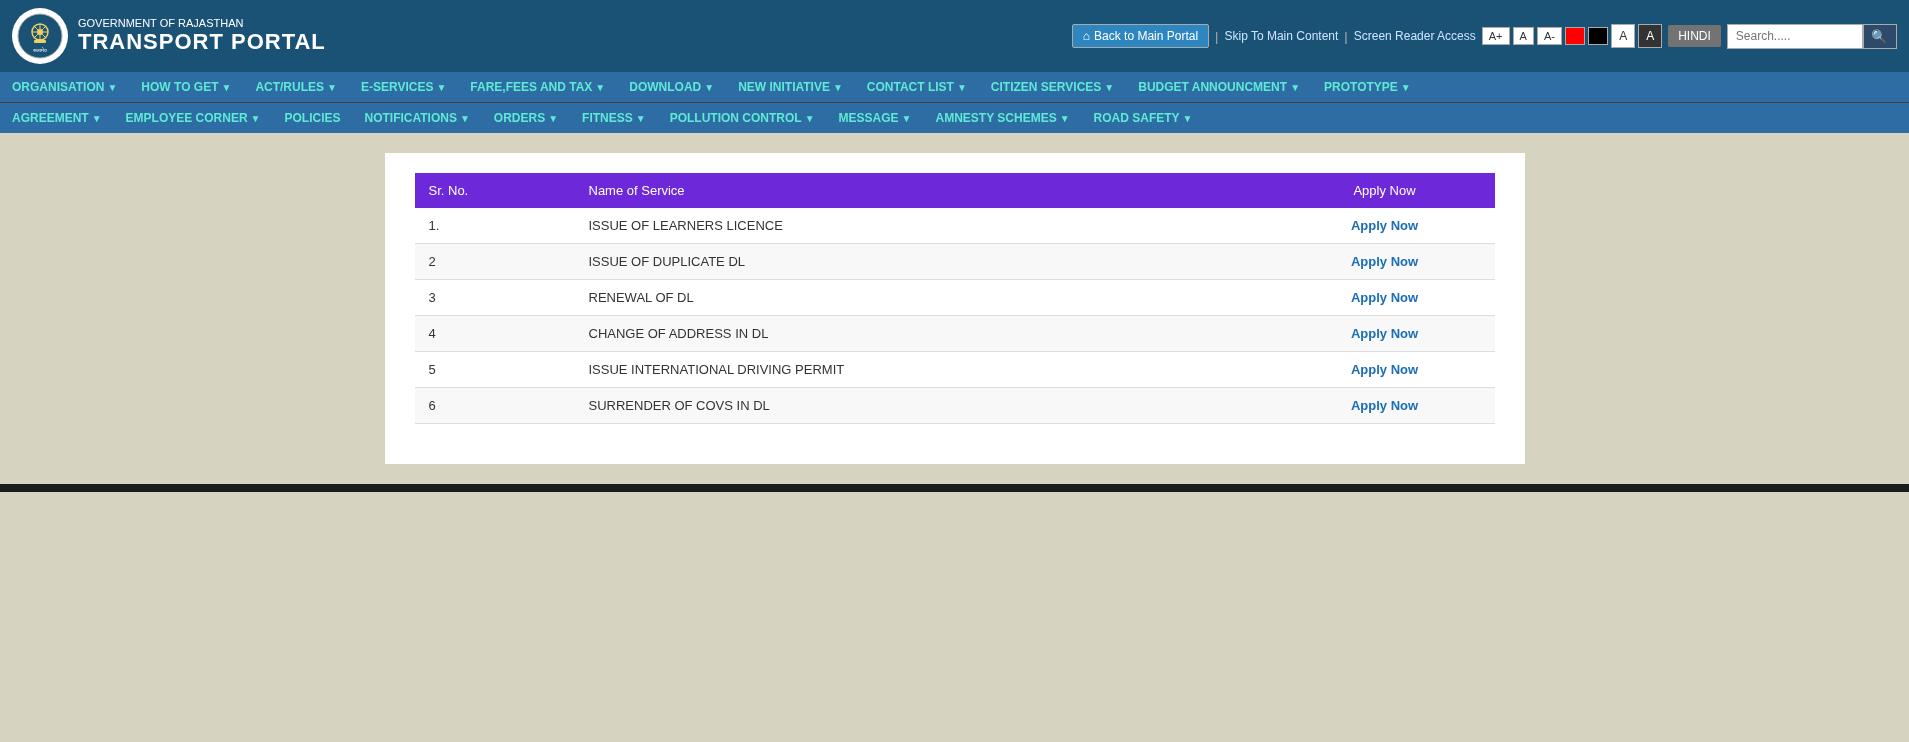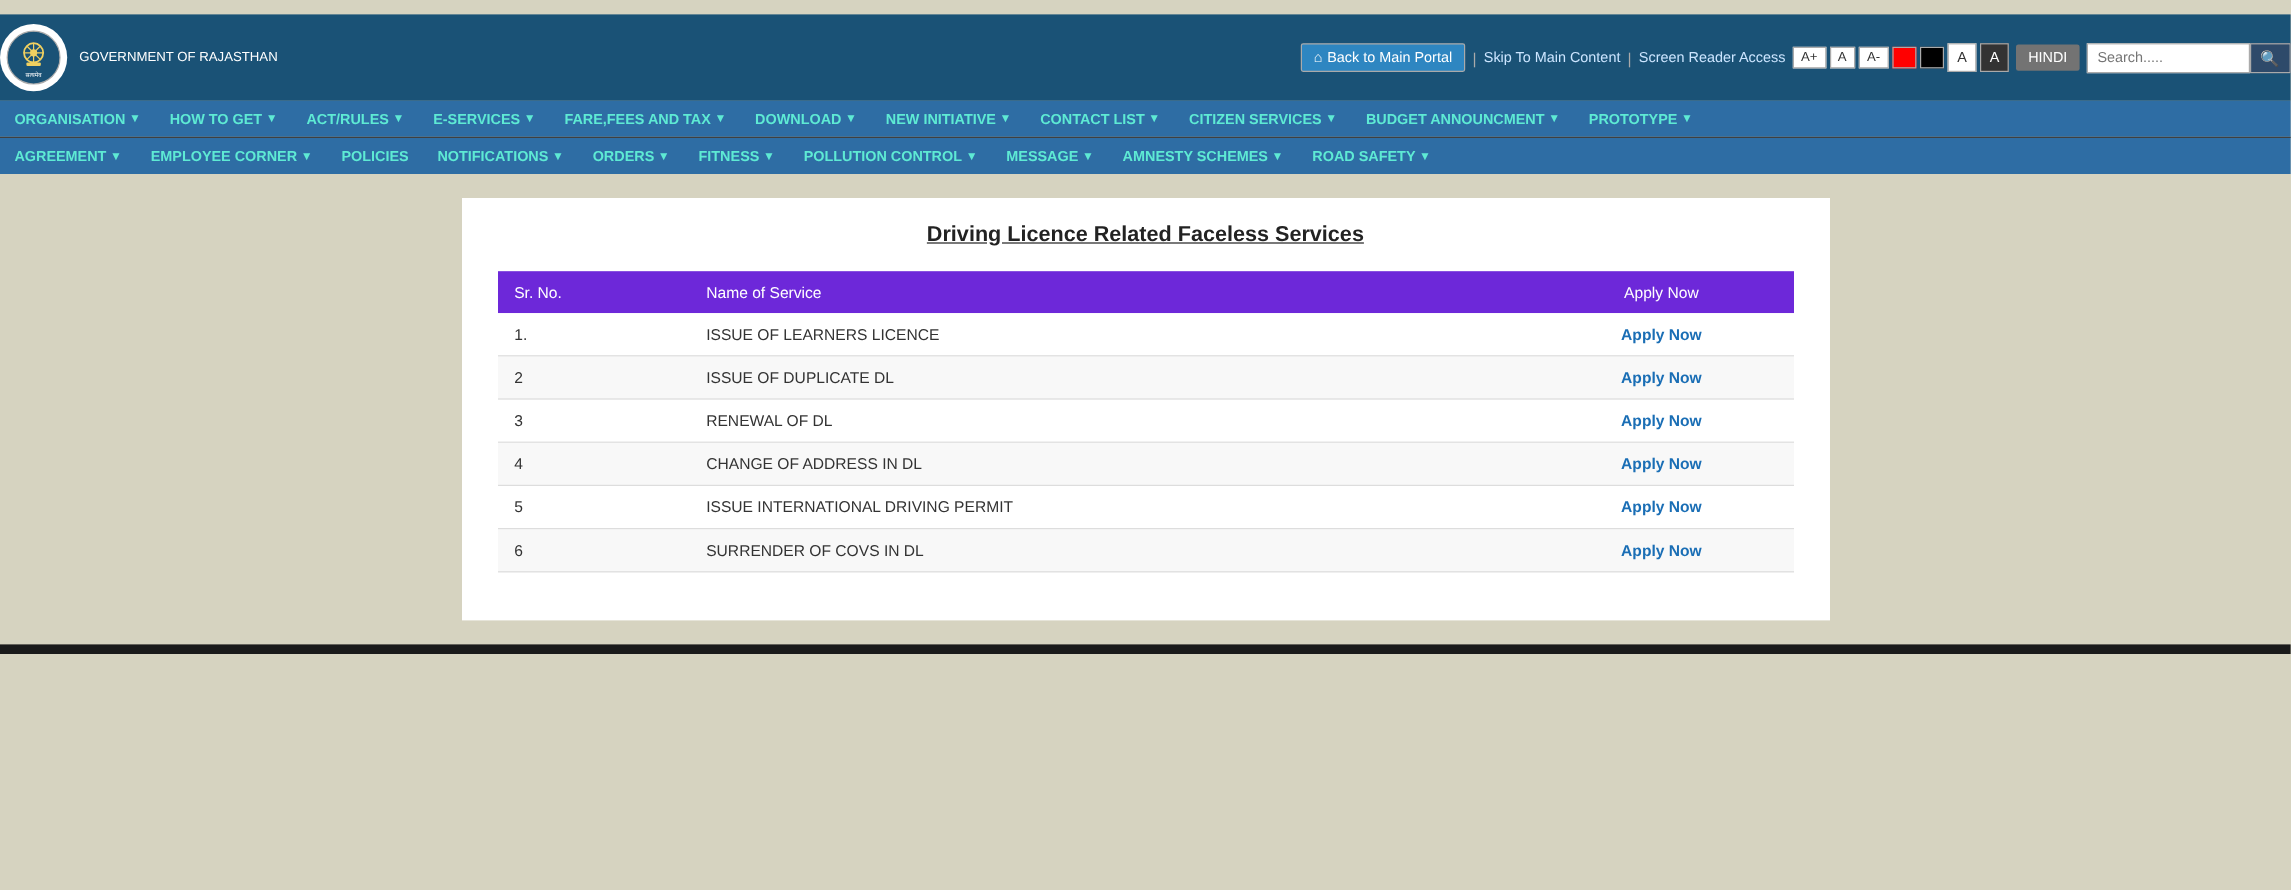--- a/index.html
+++ b/index.html
@@ -1,19 +1,19 @@
 <!DOCTYPE html>
 <html><head>
   <meta charset="utf-8">
   <style>
     * { margin: 0; padding: 0; box-sizing: border-box; }
     body { font-family: Arial, sans-serif; font-size: 13px; background: #d6d3c0; min-width: 1200px; }
 
     
-    .header { background: #1a5276; display: flex; align-items: center; padding: 8px 0; gap: 16px; margin-top: 12px; }
+    .header { background: #1a5276; display: flex; align-items: center; padding: 8px 12px; gap: 16px; }
     .logo-area { display: flex; align-items: center; gap: 10px; }
     .logo-circle { width: 56px; height: 56px; background: #fff; border-radius: 50%; display: flex; align-items: center; justify-content: center; overflow: hidden; }
     .logo-circle svg { width: 48px; height: 48px; }
     .logo-text { color: #fff; }
     .logo-text .govt { font-size: 11px; font-weight: normal; }
     .logo-text .portal { font-size: 22px; font-weight: bold; letter-spacing: 1px; }
     .header-right { margin-left: auto; display: flex; align-items: center; gap: 6px; flex-wrap: wrap; justify-content: flex-end; }
     .back-btn { background: #2e86c1; color: #fff; border: 1px solid #aaa; padding: 4px 10px; font-size: 12px; cursor: pointer; border-radius: 2px; white-space: nowrap; display: flex; align-items: center; gap: 4px; }
     .header-link { color: #cce5ff; font-size: 12px; text-decoration: none; cursor: pointer; white-space: nowrap; }
     .separator { color: #aaa; }
@@ -72,20 +72,21 @@
         <line x1="24" y1="12" x2="24" y2="28" stroke="#f0d060" stroke-width="1"></line>
         <line x1="16" y1="20" x2="32" y2="20" stroke="#f0d060" stroke-width="1"></line>
         <line x1="18.3" y1="14.3" x2="29.7" y2="25.7" stroke="#f0d060" stroke-width="1"></line>
         <line x1="29.7" y1="14.3" x2="18.3" y2="25.7" stroke="#f0d060" stroke-width="1"></line>
         <rect x="18" y="28" width="12" height="3" rx="1" fill="#f0d060"></rect>
         <text x="24" y="40" text-anchor="middle" font-size="5" fill="#fff" font-family="Arial">सत्यमेव</text>
       </svg>
     </div>
     <div class="logo-text">
       <div class="govt">GOVERNMENT OF RAJASTHAN</div>
+      <div class="portal">TRANSPORT PORTAL</div>
     </div>
   </div>
   <div class="header-right">
     <button class="back-btn">
       <span>⌂</span>
       <span>Back to Main Portal</span>
     </button>
     <span class="separator">|</span>
     <a class="header-link">Skip To Main Content</a>
     <span class="separator">|</span>
@@ -191,21 +192,20 @@
     <span class="caret">▼</span>
   </div>
   <div class="nav-item">
     <span>ROAD SAFETY</span>
     <span class="caret">▼</span>
   </div>
 </div>
 
 <div class="content-wrapper">
   <div class="content-box">
-    <div class="page-title">Driving Licence Related Faceless Services</div>
 
     <table class="service-table">
       <thead>
         <tr>
           <th>Sr. No.</th>
           <th>Name of Service</th>
           <th>Apply Now</th>
         </tr>
       </thead>
       <tbody id="table-body">

